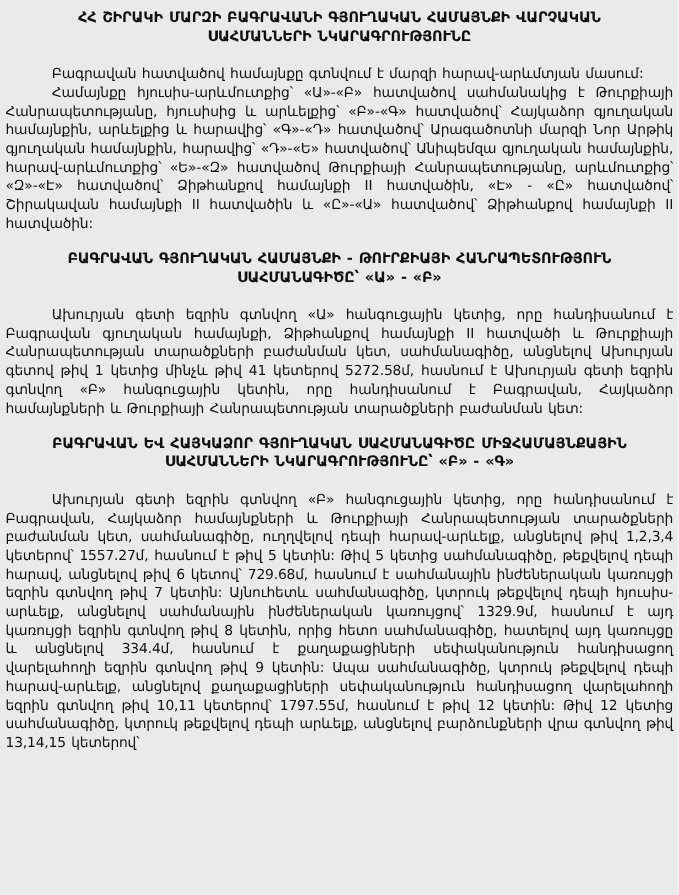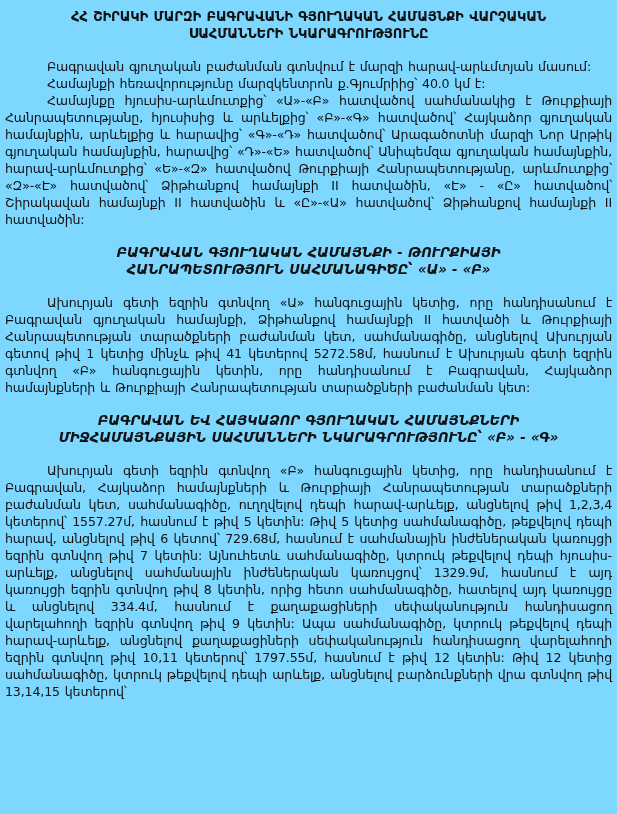--- a/index.html
+++ b/index.html
@@ -12,21 +12,21 @@
     height: 814px;
     overflow: hidden;
   }
   .page {
     box-sizing: border-box;
     width: 617px;
     height: 814px;
     padding: 6px 5px 0 5px;
     font-family: "DejaVu Sans", sans-serif;
     color: #161616;
-    background: #7dd3fc;
+    background: #e5e5e5;
     text-align: justify;
     font-size: 12.6px;
     line-height: 17px;
     letter-spacing: -0.15px;
     word-spacing: 1px;
     filter: blur(0.25px) contrast(1.05);
     overflow: hidden;
   }
   .doc-title {
     font-weight: bold;
@@ -36,43 +36,41 @@
     max-width: 575px;
     margin: 2px auto 16px auto;
   }
   .heading {
     font-weight: bold;
     font-size: 13.2px;
     line-height: 17px;
     text-align: center;
     max-width: 545px;
     margin: 16px auto 16px auto;
-    font-style: italic;
   }
   .para {
     margin: 0;
     text-indent: 42px;
   }
 </style>
 </head>
 <body>
 
 <div class="page">
 
   <div class="doc-title">ՀՀ ՇԻՐԱԿԻ ՄԱՐԶԻ ԲԱԳՐԱՎԱՆԻ ԳՅՈՒՂԱԿԱՆ ՀԱՄԱՅՆՔԻ ՎԱՐՉԱԿԱՆ ՍԱՀՄԱՆՆԵՐԻ ՆԿԱՐԱԳՐՈՒԹՅՈՒՆԸ</div>
 
-  <p class="para">Բագրավան գյուղական բաժանման գտնվում է մարզի հարավ-արևմտյան մասում:</p>
+  <p class="para">Բագրավան հատվածով համայնքը գտնվում է մարզի հարավ-արևմտյան մասում:</p>
 
-  <p class="para">Համայնքի հեռավորությունը մարզկենտրոն ք.Գյումրիից՝ 40.0 կմ է:</p>
 
   <p class="para">Համայնքը հյուսիս-արևմուտքից՝ «Ա»-«Բ» հատվածով սահմանակից է Թուրքիայի Հանրապետությանը, հյուսիսից և արևելքից՝ «Բ»-«Գ» հատվածով՝ Հայկաձոր գյուղական համայնքին, արևելքից և հարավից՝ «Գ»-«Դ» հատվածով՝ Արագածոտնի մարզի Նոր Արթիկ գյուղական համայնքին, հարավից՝ «Դ»-«Ե» հատվածով՝ Անիպեմզա գյուղական համայնքին, հարավ-արևմուտքից՝ «Ե»-«Զ» հատվածով Թուրքիայի Հանրապետությանը, արևմուտքից՝ «Զ»-«Է» հատվածով՝ Ձիթհանքով համայնքի II հատվածին, «Է» - «Ը» հատվածով՝ Շիրակավան համայնքի II հատվածին և «Ը»-«Ա» հատվածով՝ Ձիթհանքով համայնքի II հատվածին:</p>
 
 
   <div class="heading">ԲԱԳՐԱՎԱՆ ԳՅՈՒՂԱԿԱՆ ՀԱՄԱՅՆՔԻ - ԹՈՒՐՔԻԱՅԻ ՀԱՆՐԱՊԵՏՈՒԹՅՈՒՆ ՍԱՀՄԱՆԱԳԻԾԸ՝ «Ա» - «Բ»</div>
 
   <p class="para">Ախուրյան գետի եզրին գտնվող «Ա» հանգուցային կետից, որը հանդիսանում է Բագրավան գյուղական համայնքի, Ձիթհանքով համայնքի II հատվածի և Թուրքիայի Հանրապետության տարածքների բաժանման կետ, սահմանագիծը, անցնելով Ախուրյան գետով թիվ 1 կետից մինչև թիվ 41 կետերով 5272.58մ, հասնում է Ախուրյան գետի եզրին գտնվող «Բ» հանգուցային կետին, որը հանդիսանում է Բագրավան, Հայկաձոր համայնքների և Թուրքիայի Հանրապետության տարածքների բաժանման կետ:</p>
 
 
-  <div class="heading">ԲԱԳՐԱՎԱՆ ԵՎ ՀԱՅԿԱՁՈՐ ԳՅՈՒՂԱԿԱՆ ՀԱՄԱՅՆՔՆԵՐԻ ՄԻՋՀԱՄԱՅՆՔԱՅԻՆ ՍԱՀՄԱՆՆԵՐԻ ՆԿԱՐԱԳՐՈՒԹՅՈՒՆԸ՝ «Բ» - «Գ»</div>
+  <div class="heading">ԲԱԳՐԱՎԱՆ ԵՎ ՀԱՅԿԱՁՈՐ ԳՅՈՒՂԱԿԱՆ ՍԱՀՄԱՆԱԳԻԾԸ ՄԻՋՀԱՄԱՅՆՔԱՅԻՆ ՍԱՀՄԱՆՆԵՐԻ ՆԿԱՐԱԳՐՈՒԹՅՈՒՆԸ՝ «Բ» - «Գ»</div>
 
   <p class="para">Ախուրյան գետի եզրին գտնվող «Բ» հանգուցային կետից, որը հանդիսանում է Բագրավան, Հայկաձոր համայնքների և Թուրքիայի Հանրապետության տարածքների բաժանման կետ, սահմանագիծը, ուղղվելով դեպի հարավ-արևելք, անցնելով թիվ 1,2,3,4 կետերով՝ 1557.27մ, հասնում է թիվ 5 կետին: Թիվ 5 կետից սահմանագիծը, թեքվելով դեպի հարավ, անցնելով թիվ 6 կետով՝ 729.68մ, հասնում է սահմանային ինժեներական կառույցի եզրին գտնվող թիվ 7 կետին: Այնուհետև սահմանագիծը, կտրուկ թեքվելով դեպի հյուսիս-արևելք, անցնելով սահմանային ինժեներական կառույցով՝ 1329.9մ, հասնում է այդ կառույցի եզրին գտնվող թիվ 8 կետին, որից հետո սահմանագիծը, հատելով այդ կառույցը և անցնելով 334.4մ, հասնում է քաղաքացիների սեփականություն հանդիսացող վարելահողի եզրին գտնվող թիվ 9 կետին: Ապա սահմանագիծը, կտրուկ թեքվելով դեպի հարավ-արևելք, անցնելով քաղաքացիների սեփականություն հանդիսացող վարելահողի եզրին գտնվող թիվ 10,11 կետերով՝ 1797.55մ, հասնում է թիվ 12 կետին: Թիվ 12 կետից սահմանագիծը, կտրուկ թեքվելով դեպի արևելք, անցնելով բարձունքների վրա գտնվող թիվ 13,14,15 կետերով՝</p>
 
 </div>
 
 </body></html>

